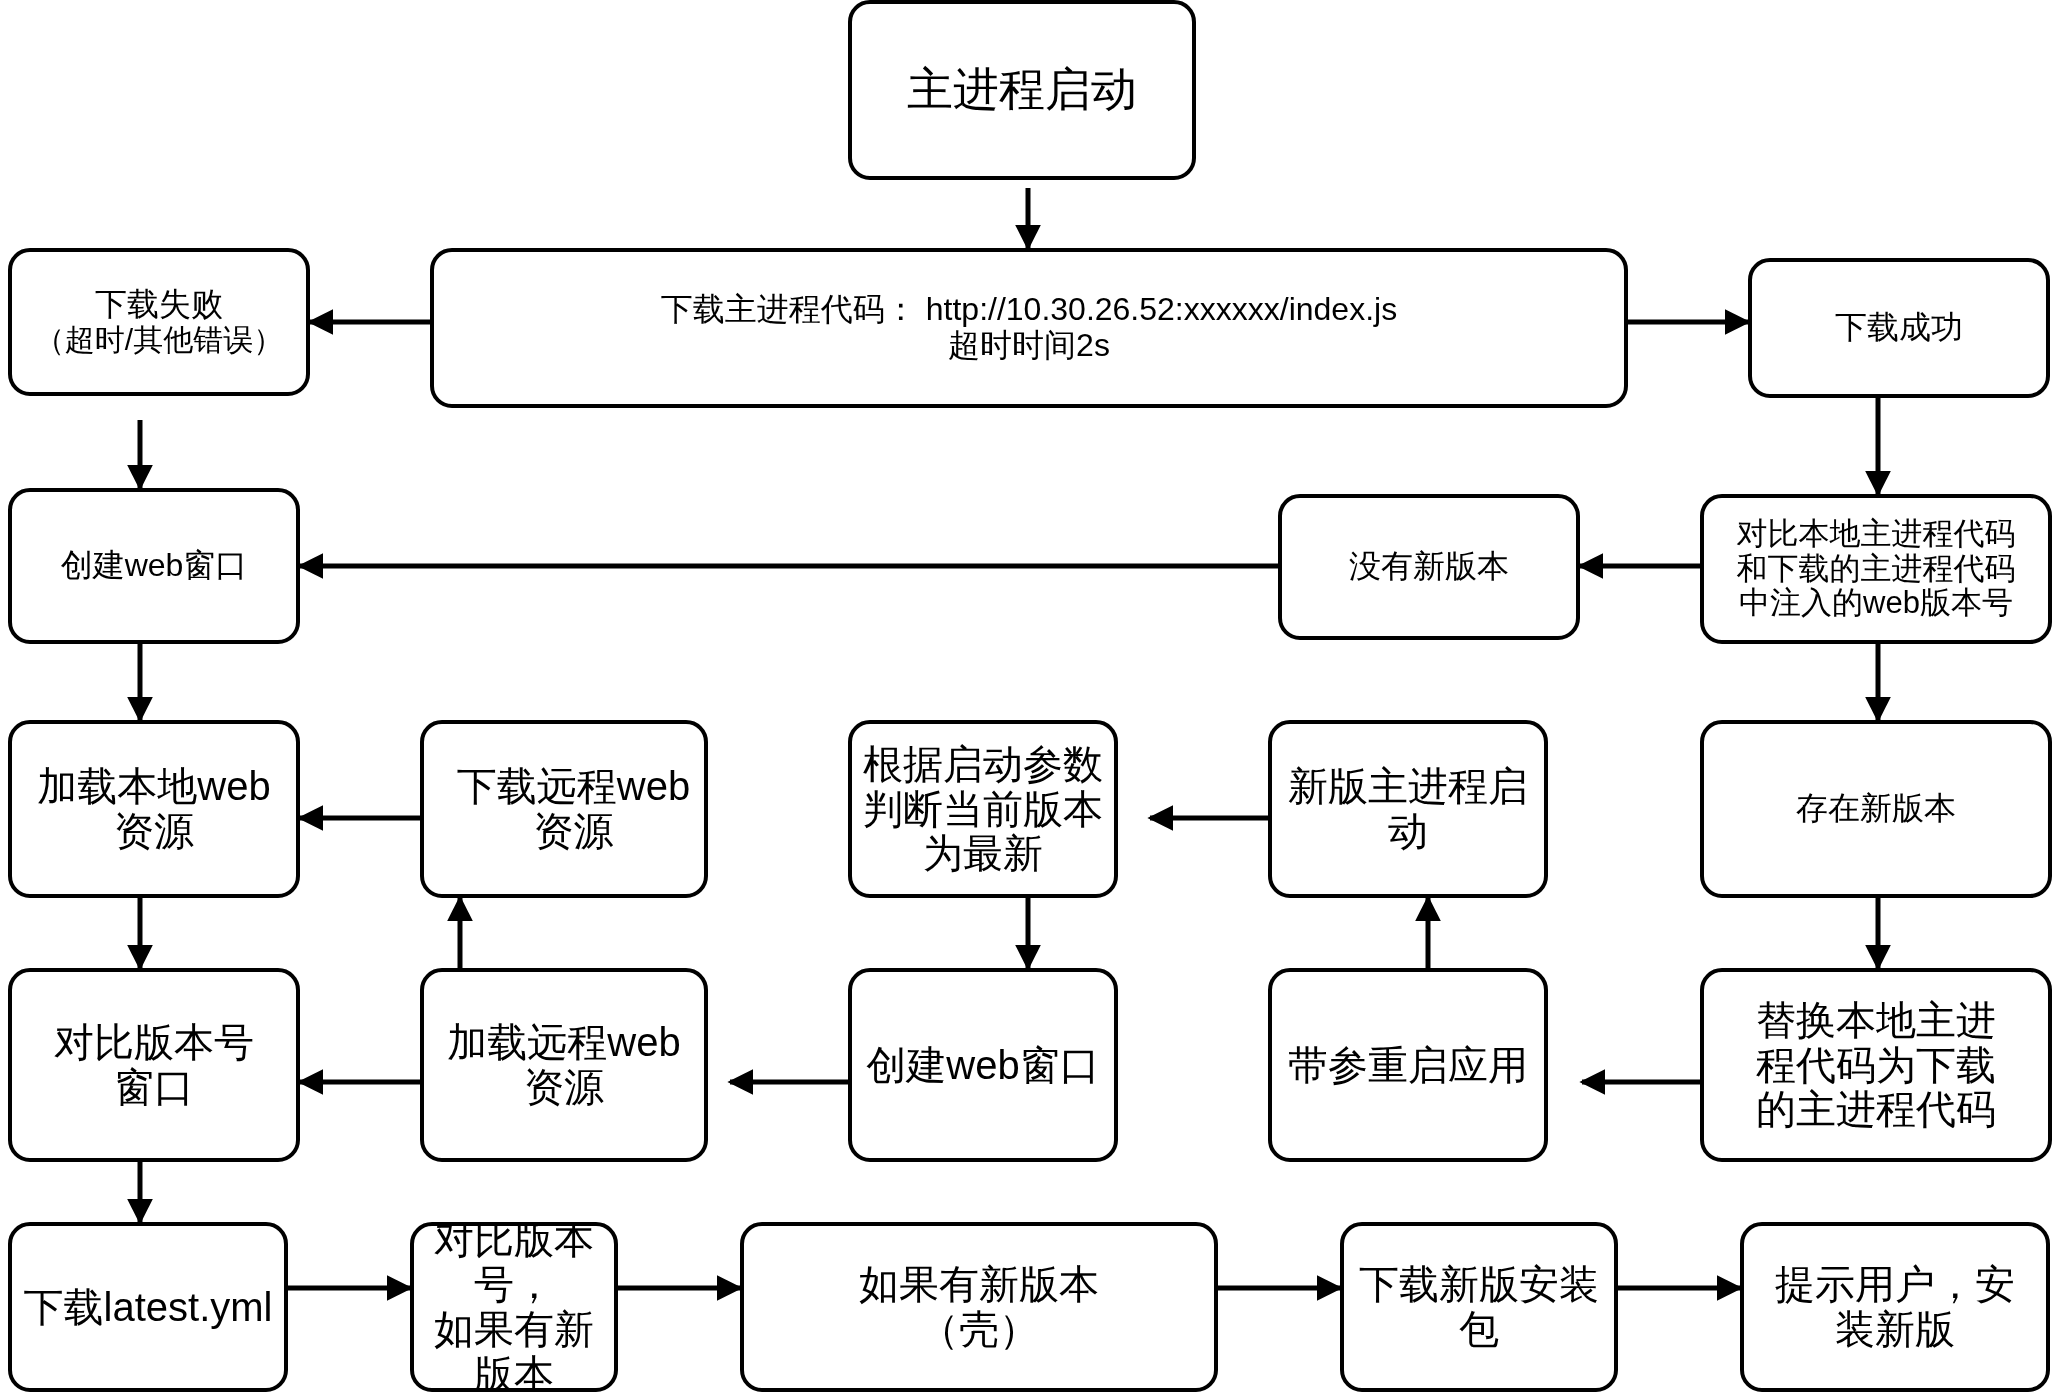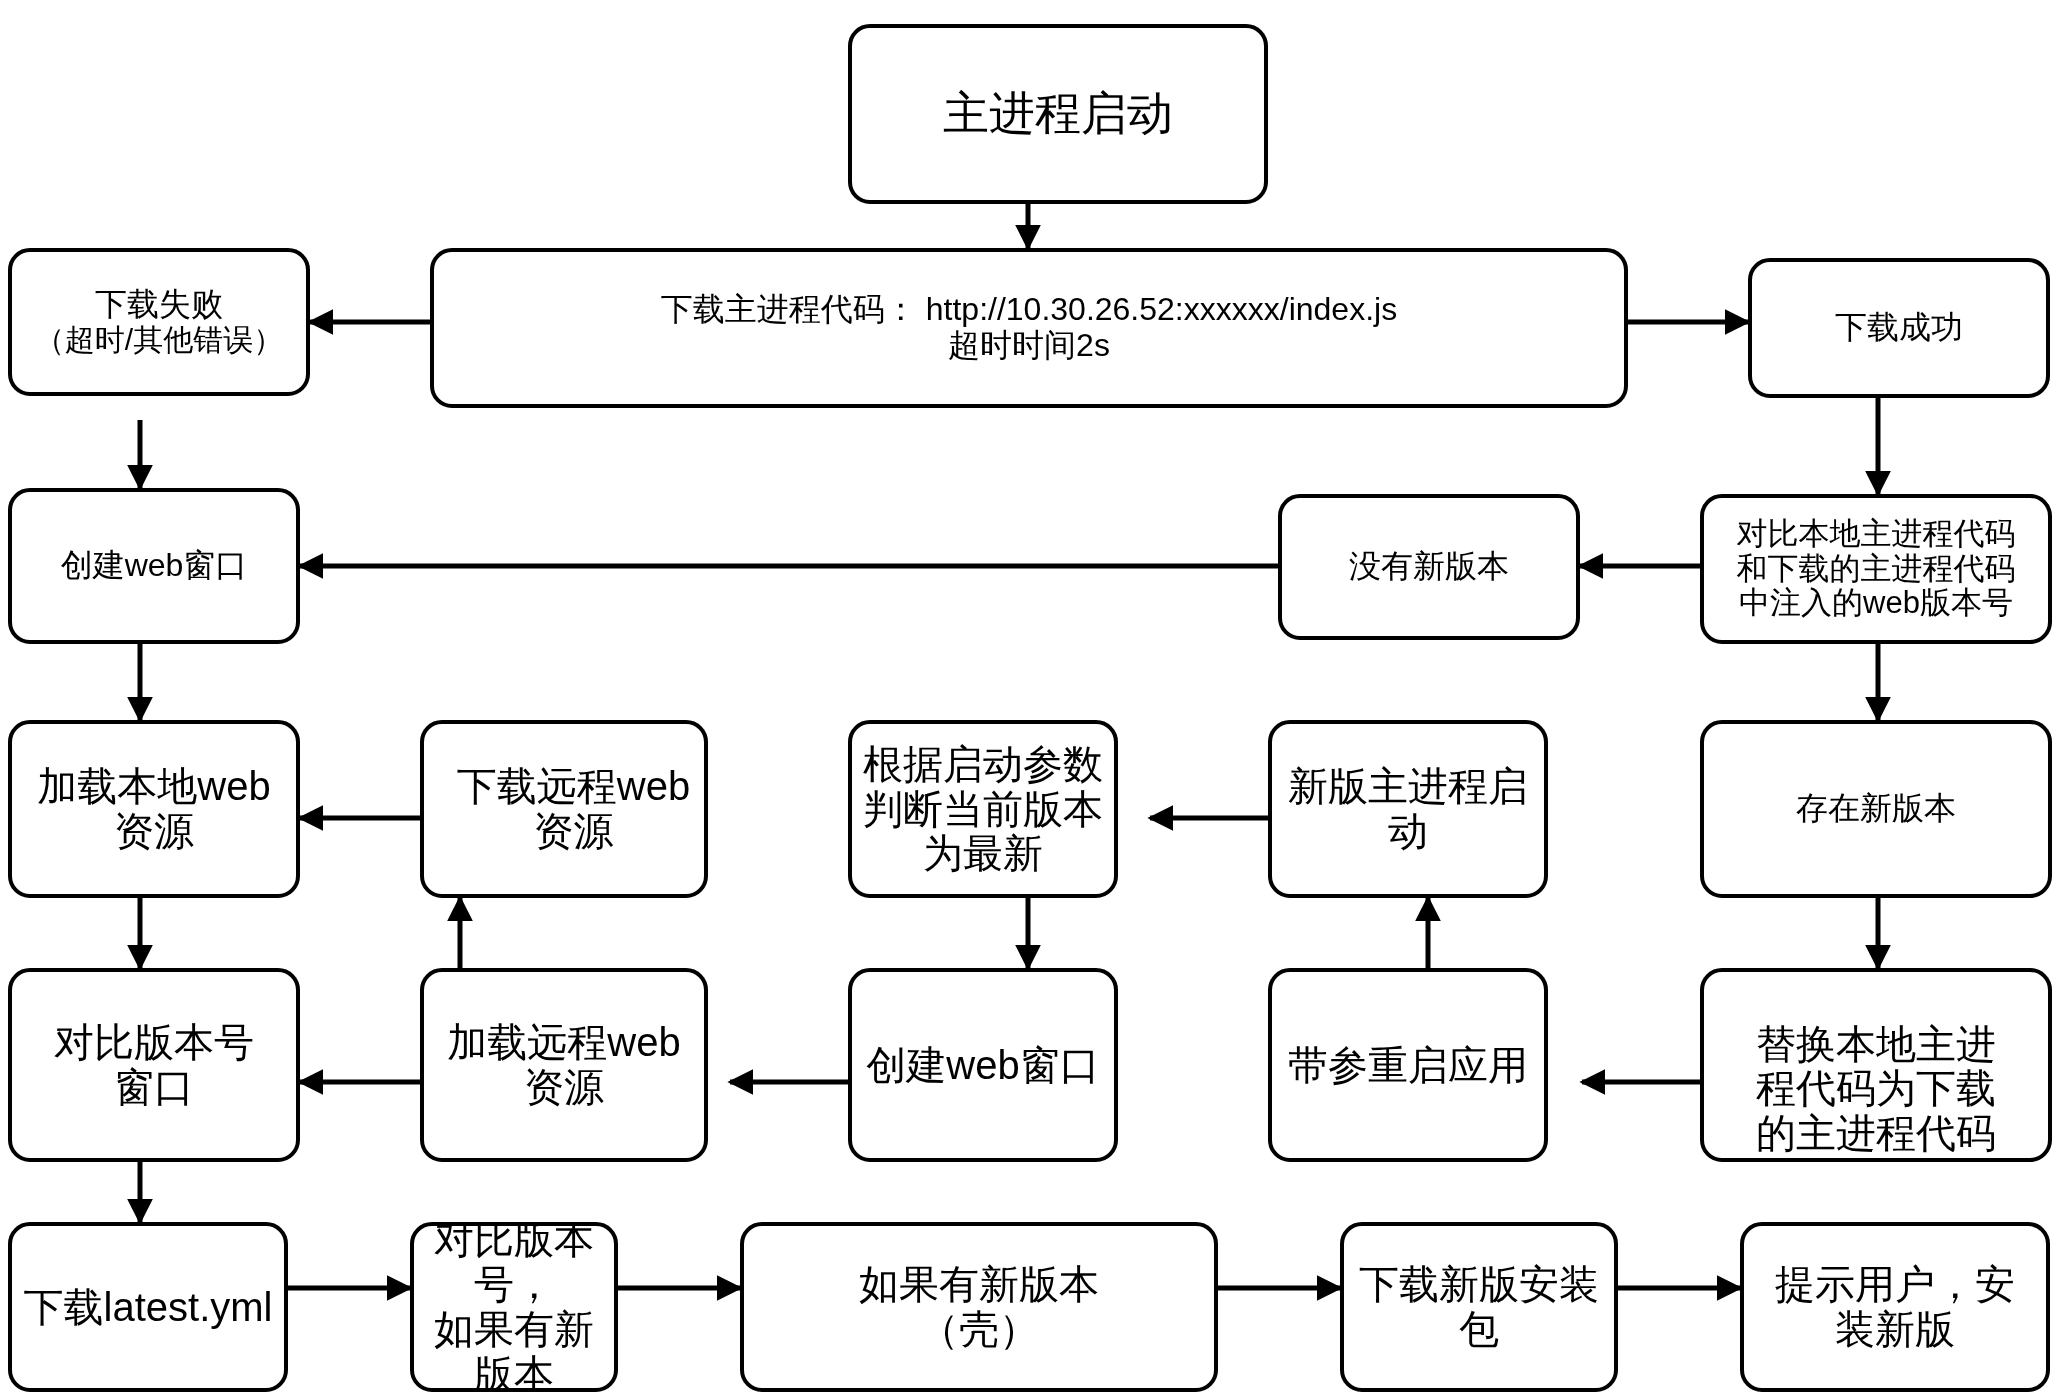--- a/index.html
+++ b/index.html
@@ -107,21 +107,21 @@
       <path d="M 288 1288 L 410 1288"></path>
 
       <path d="M 618 1288 L 740 1288"></path>
 
       <path d="M 1218 1288 L 1340 1288"></path>
 
       <path d="M 1618 1288 L 1740 1288"></path>
     </g>
   </svg>
 
-  <div class="node" style="left:848px; top:24px; width:420px; height:180px;">
+  <div class="node" style="left:848px; top:0; width:348px; height:180px;">
     <span class="t fs-xl">主进程启动</span>
   </div>
 
   <div class="node" style="left:430px; top:248px; width:1198px; height:160px;">
     <span class="t fs-lg">下载主进程代码：  http://10.30.26.52:xxxxxx/index.js
 超时时间2s</span>
   </div>
 
   <div class="node" style="left:8px; top:248px; width:302px; height:148px;">
     <span class="t fs-lg">下载失败</span>
@@ -182,21 +182,21 @@
   </div>
 
   <div class="node" style="left:848px; top:968px; width:270px; height:194px;">
     <span class="t fs-md">创建web窗口</span>
   </div>
 
   <div class="node" style="left:1268px; top:968px; width:280px; height:194px;">
     <span class="t fs-md">带参重启应用</span>
   </div>
 
-  <div class="node" style="left:1700px; top:968px; width:352px; height:194px;justify-content:flex-end;">
+  <div class="node" style="left:1700px; top:968px; width:352px; height:194px;">
     <span class="t fs-md">替换本地主进
 程代码为下载
 的主进程代码</span>
   </div>
 
   <div class="node" style="left:8px; top:1222px; width:280px; height:170px;">
     <span class="t fs-md">下载latest.yml</span>
   </div>
 
   <div class="node" style="left:410px; top:1222px; width:208px; height:170px;">

